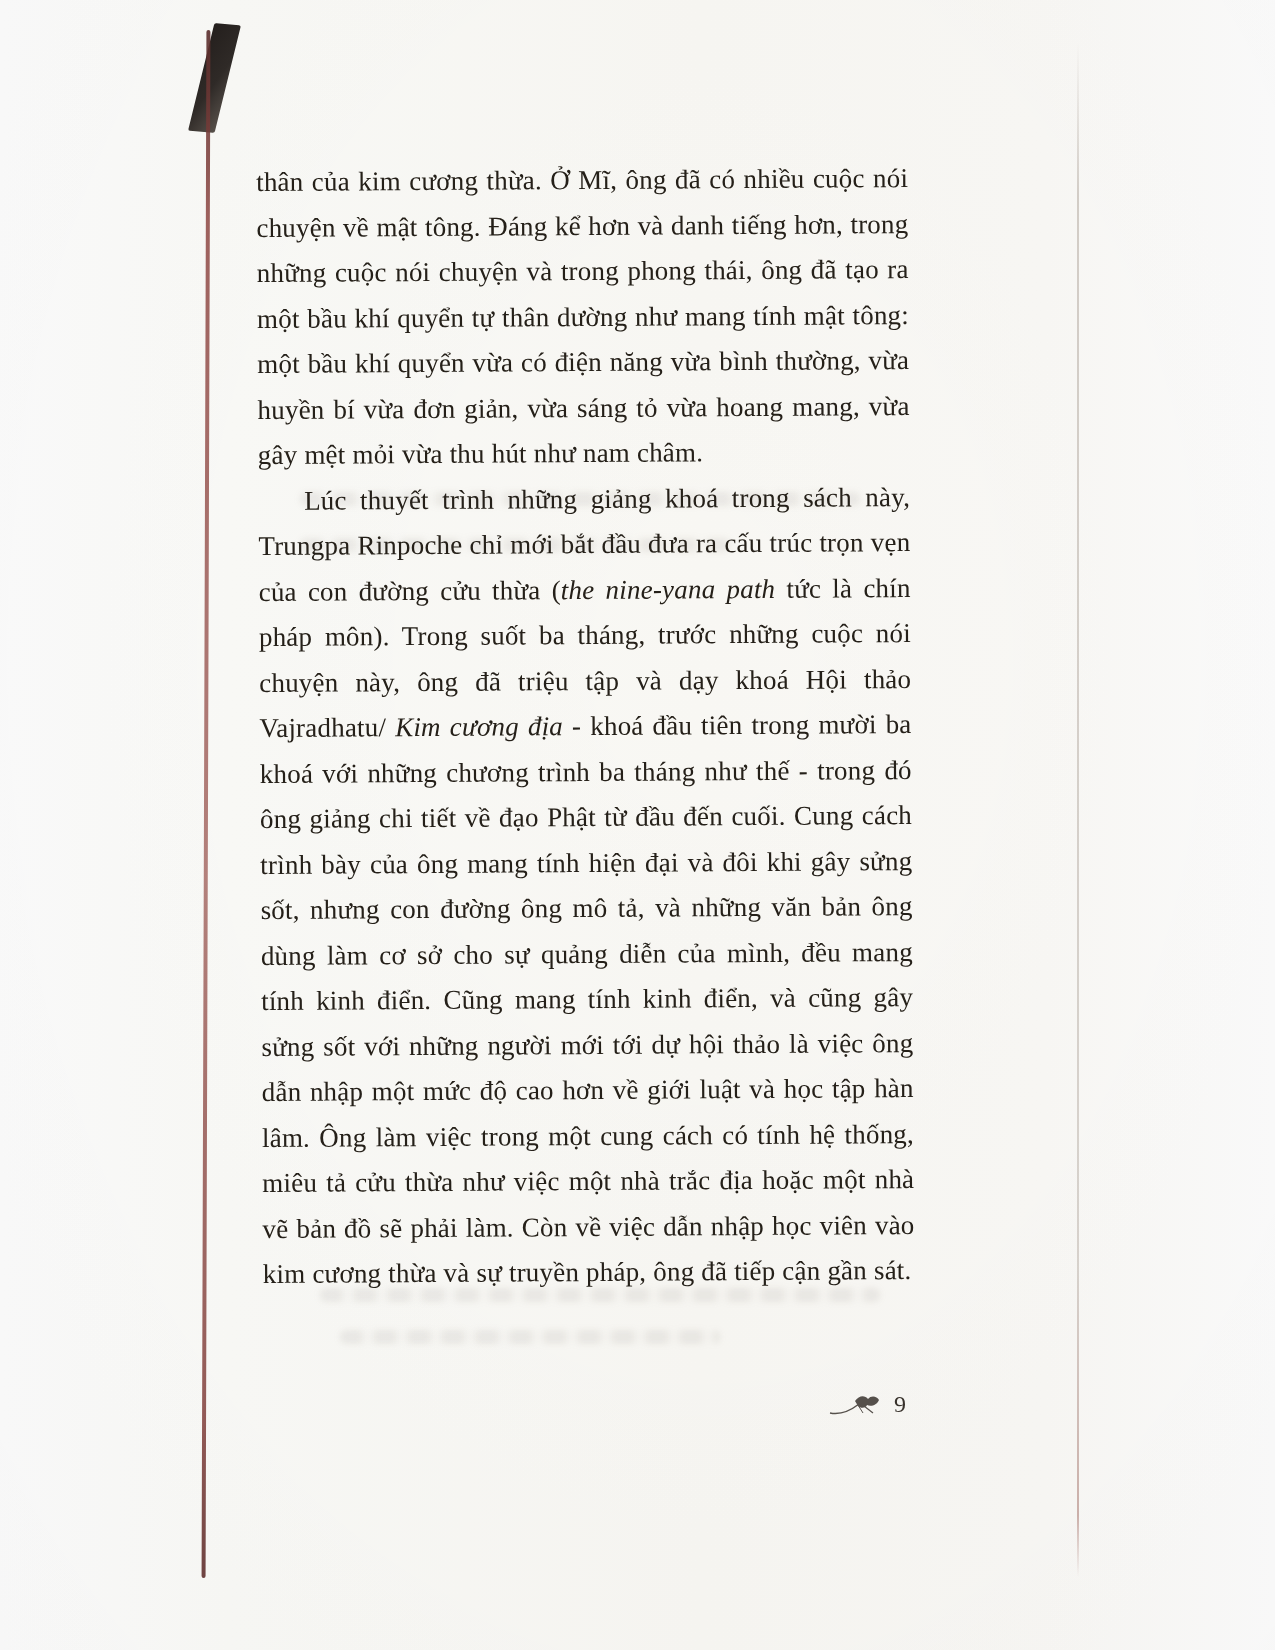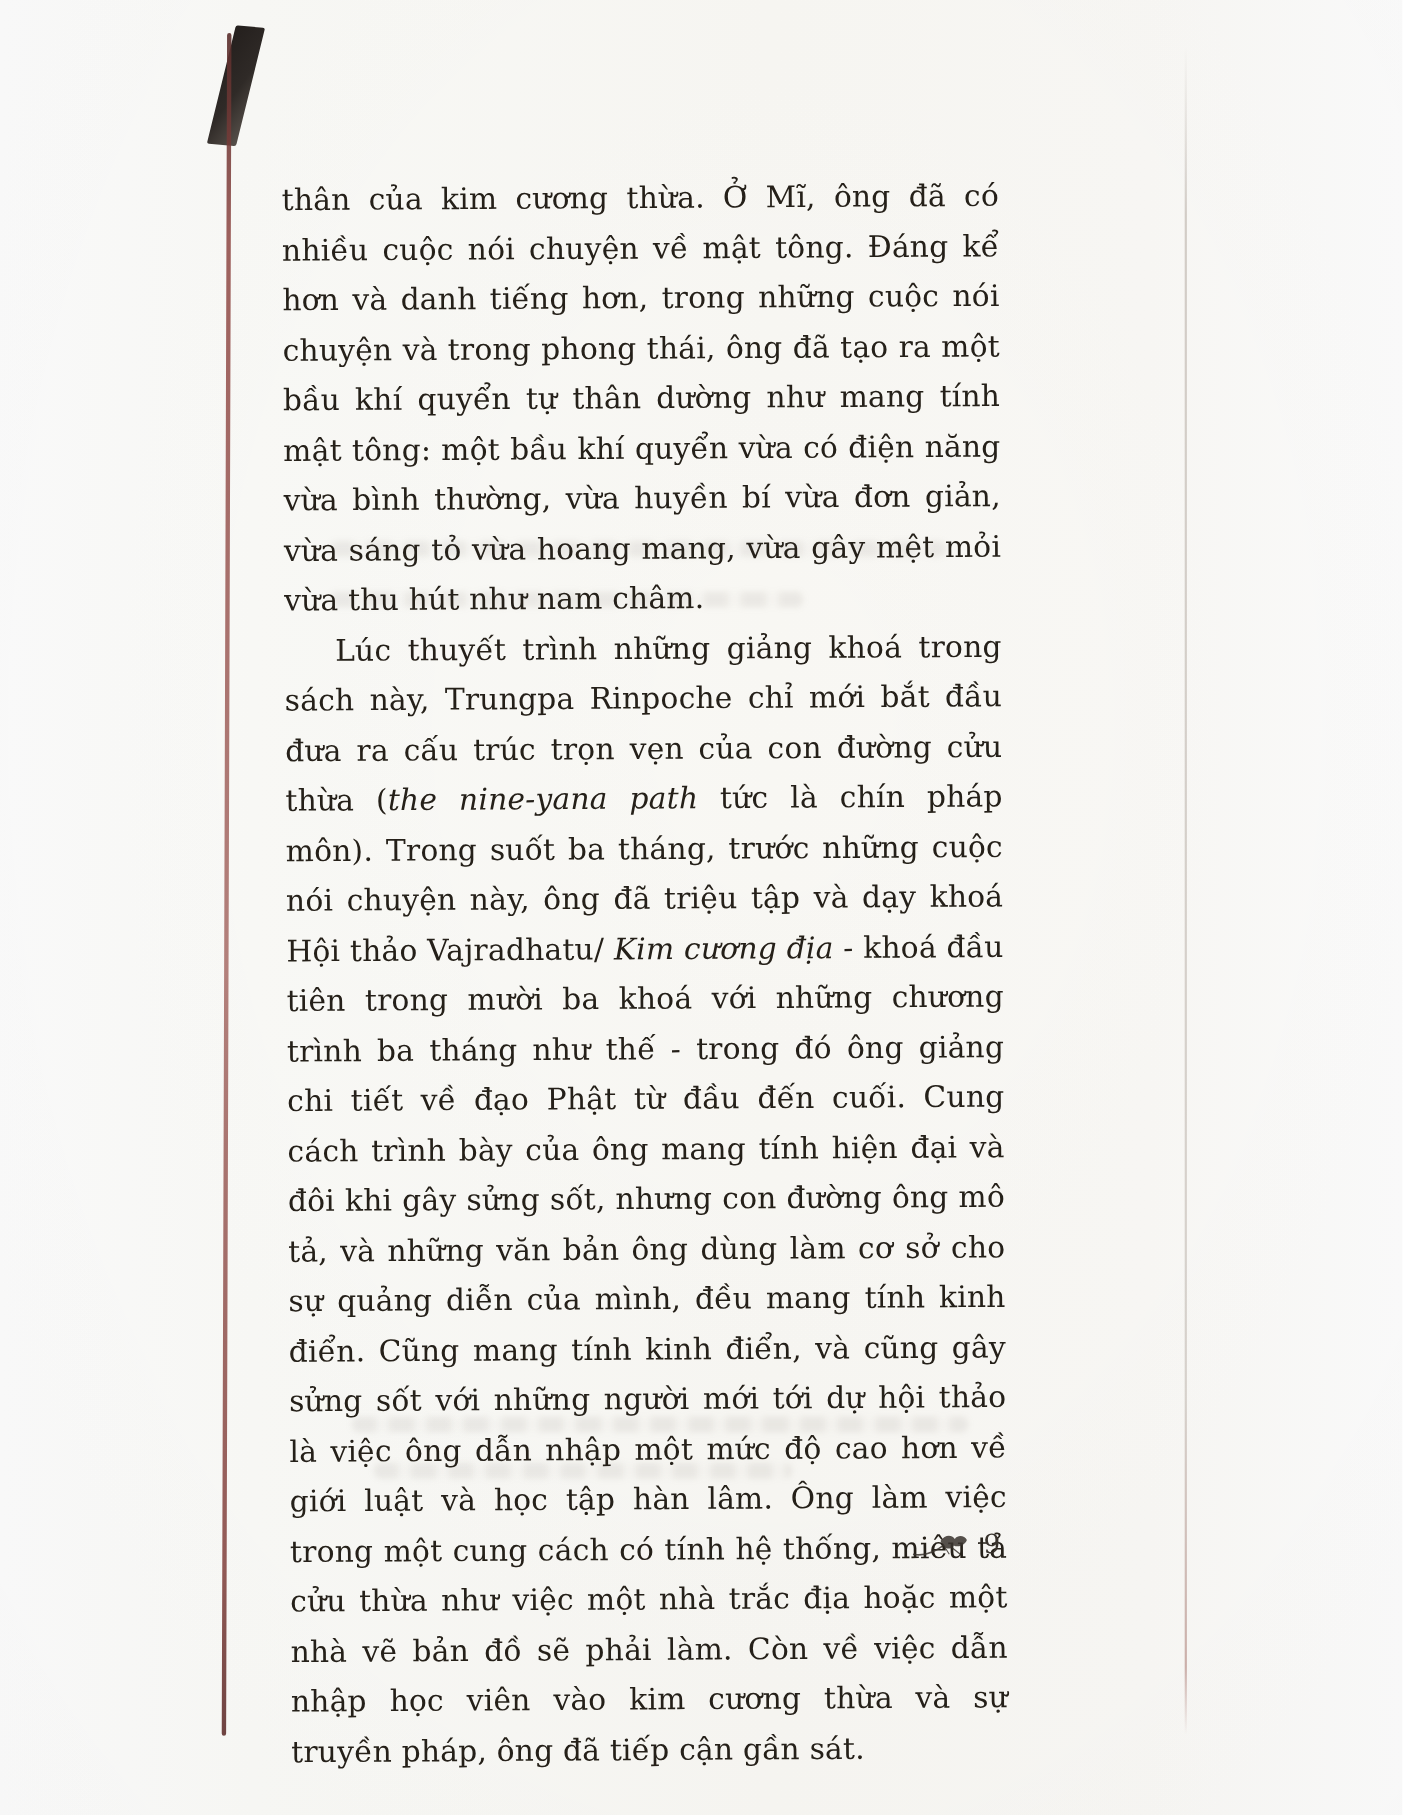--- a/index.html
+++ b/index.html
@@ -15,20 +15,21 @@
     font-family: "DejaVu Serif", "Liberation Serif", serif;
   }
 
   
   .scan-area {
     position: absolute;
     inset: 0;
     background:
       radial-gradient(ellipse at 55% 40%, rgba(0,0,0,0.012), rgba(0,0,0,0.03)),
       linear-gradient(to right, #ffffff 0%, #fdfdfa 18%, #fbfaf6 55%, #fcfbf8 82%, #ffffff 100%);
+    font-family: Liberation Serif, serif;
   }
 
   
   .corner-shadow {
     position: absolute;
     left: 201px;
     top: 24px;
     width: 27px;
     height: 108px;
     background: linear-gradient(115deg, #241f1d 0%, #2f2a27 55%, #57504a 100%);

